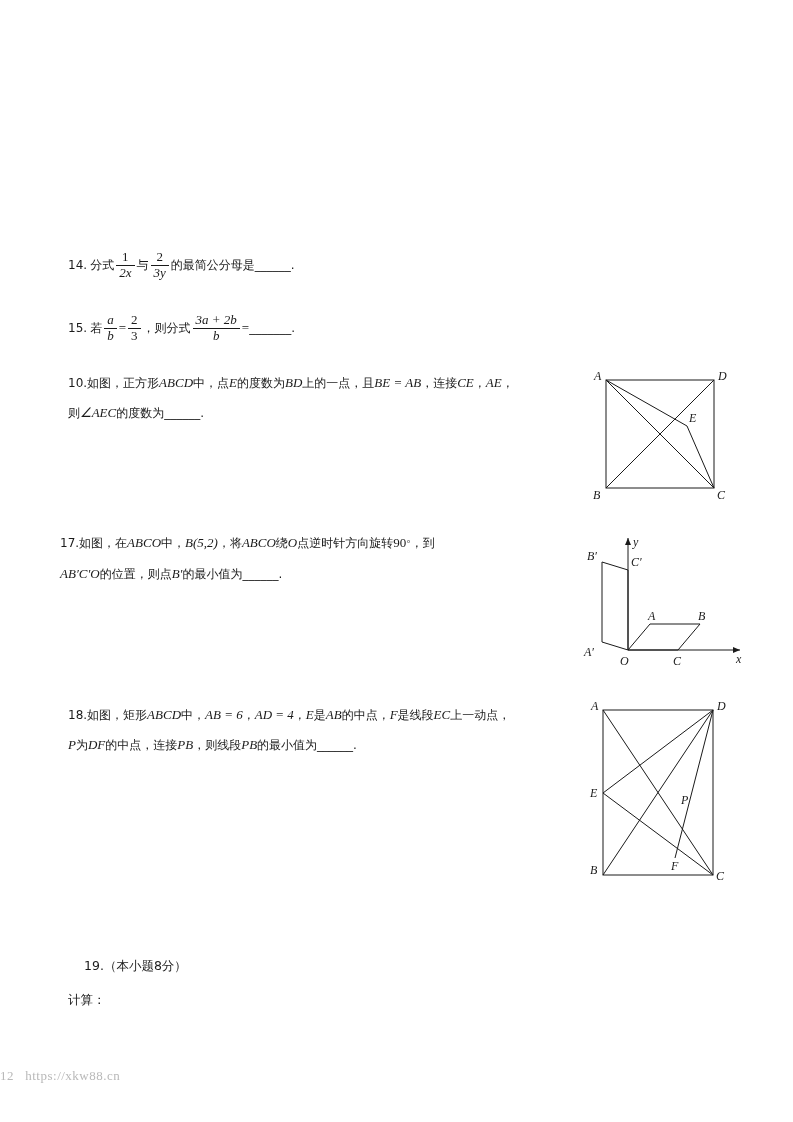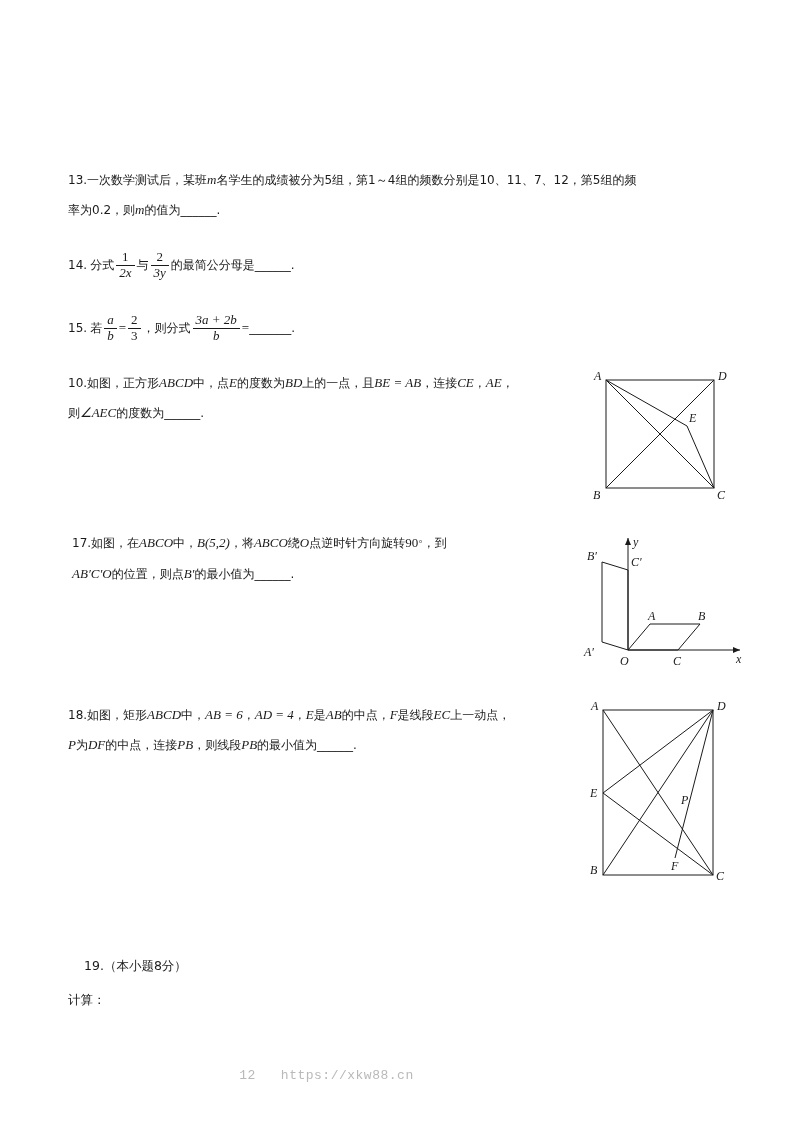--- a/index.html
+++ b/index.html
@@ -54,43 +54,39 @@
     position: absolute;
     font-family: "DejaVu Sans", sans-serif;
     font-size: 12.5px;
     color: #1a1a1a;
   }
   .footer {
     position: absolute;
     left: 0;
     top: 1068px;
     width: 653px;
-    text-align: center;
-    font-family: Liberation Mono, monospace;
+    text-align: left;
+    font-family: Liberation Serif, serif;
     font-size: 13px;
     color: #b9b9b9;
     letter-spacing: 0.5px;
   }
   .lbl {
     font-family: "Liberation Serif", serif;
     font-style: italic;
     font-size: 12px;
     fill: #1a1a1a;
   }
   .sq { font-family: "DejaVu Sans", sans-serif; font-size: 9px; color: #555; }
 </style>
 </head>
 <body>
 
 <div class="page">
 
-  <div class="q" style="left:68px; top:165px; width:660px;">
-    <span class="cn">13.</span><span class="cn">一次数学测试后，某班</span><span class="mi">m</span><span class="cn">名学生的成绩被分为5组，第1～4组的频数分别是10、11、7、12，第5组的频</span><br>
-    <span class="cn">率为0.2，则</span><span class="mi">m</span><span class="cn">的值为</span><span class="cn">______.</span>
-  </div>
 
   <div class="q" style="left:68px; top:250px; width:400px;">
     <span class="cn">14.</span>
     <span class="cn">分式</span><span class="frac"><span class="num mn">1</span><span class="den mi">2x</span></span><span class="cn">与</span><span class="frac"><span class="num mn">2</span><span class="den mi">3y</span></span><span class="cn">的最简公分母是</span><span class="cn">______.</span>
   </div>
 
   <div class="q" style="left:68px; top:313px; width:400px;">
     <span class="cn">15.</span>
     <span class="cn">若</span><span class="frac"><span class="num mi">a</span><span class="den mi">b</span></span><span class="mn">=</span><span class="frac"><span class="num mn">2</span><span class="den mn">3</span></span><span class="cn">，则分式</span><span class="frac"><span class="num mi">3a + 2b</span><span class="den mi">b</span></span><span class="mn">=</span><span class="cn">_______.</span>
   </div>
@@ -108,21 +104,21 @@
       <line x1="18" y1="12" x2="99" y2="58" stroke="#1a1a1a" stroke-width="1"></line>
       <line x1="99" y1="58" x2="126" y2="120" stroke="#1a1a1a" stroke-width="1"></line>
       <text class="lbl" x="6" y="12">A</text>
       <text class="lbl" x="130" y="12">D</text>
       <text class="lbl" x="101" y="54">E</text>
       <text class="lbl" x="5" y="131">B</text>
       <text class="lbl" x="129" y="131">C</text>
     </svg>
   </div>
 
-  <div class="q" style="left:72px; top:528px; width:470px;">
+  <div class="q" style="left:60px; top:528px; width:470px;">
     <span class="cn">17.</span><span class="cn">如图，在</span><span class="mi">ABCO</span><span class="cn">中，</span><span class="mi">B(5,2)</span><span class="cn">，将</span><span class="mi">ABCO</span><span class="cn">绕</span><span class="mi">O</span><span class="cn">点逆时针方向旋转</span><span class="mn">90</span><span class="sq">°</span><span class="cn">，到</span><br>
     <span class="mi">AB′C′O</span><span class="cn">的位置，则点</span><span class="mi">B′</span><span class="cn">的最小值为</span><span class="cn">______.</span>
   </div>
 
   <div class="fig" style="left:540px; top:520px;">
     <svg width="210" height="150" viewBox="0 0 210 150">
 
       <line x1="88" y1="130" x2="200" y2="130" stroke="#1a1a1a" stroke-width="1"></line>
       <polygon points="200,130 193,127 193,133" fill="#1a1a1a"></polygon>
       <line x1="88" y1="130" x2="88" y2="18" stroke="#1a1a1a" stroke-width="1"></line>

